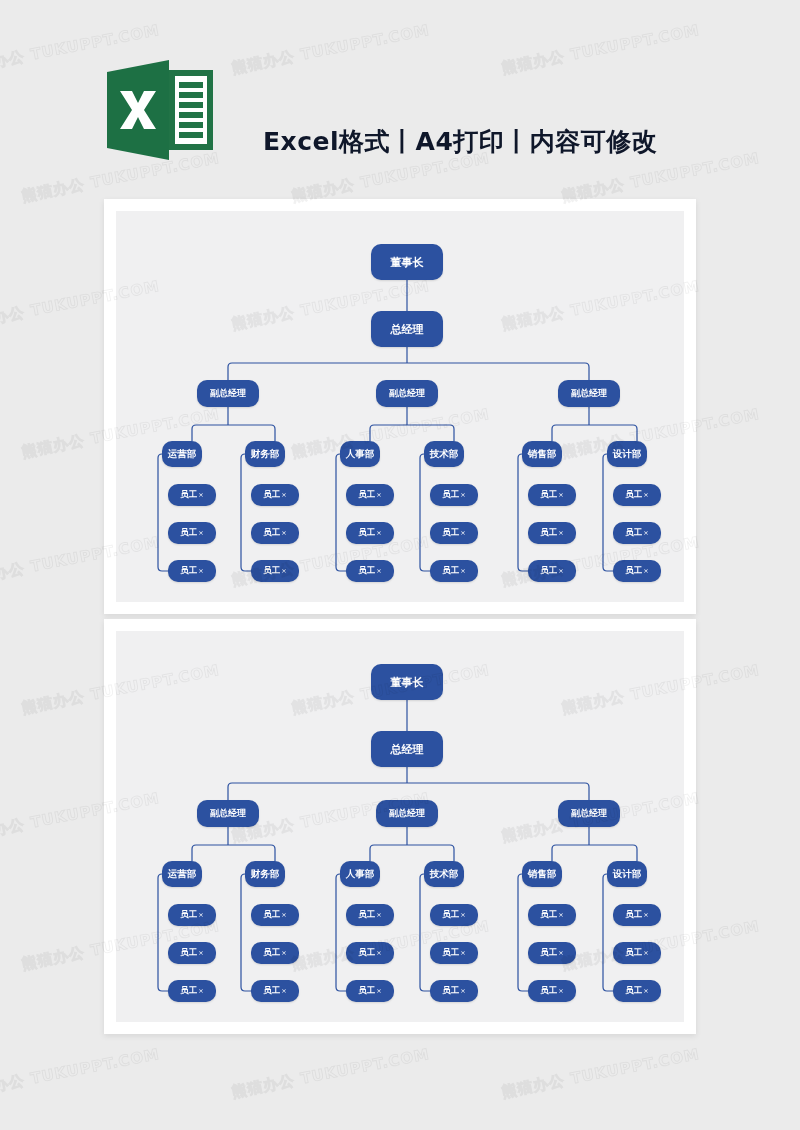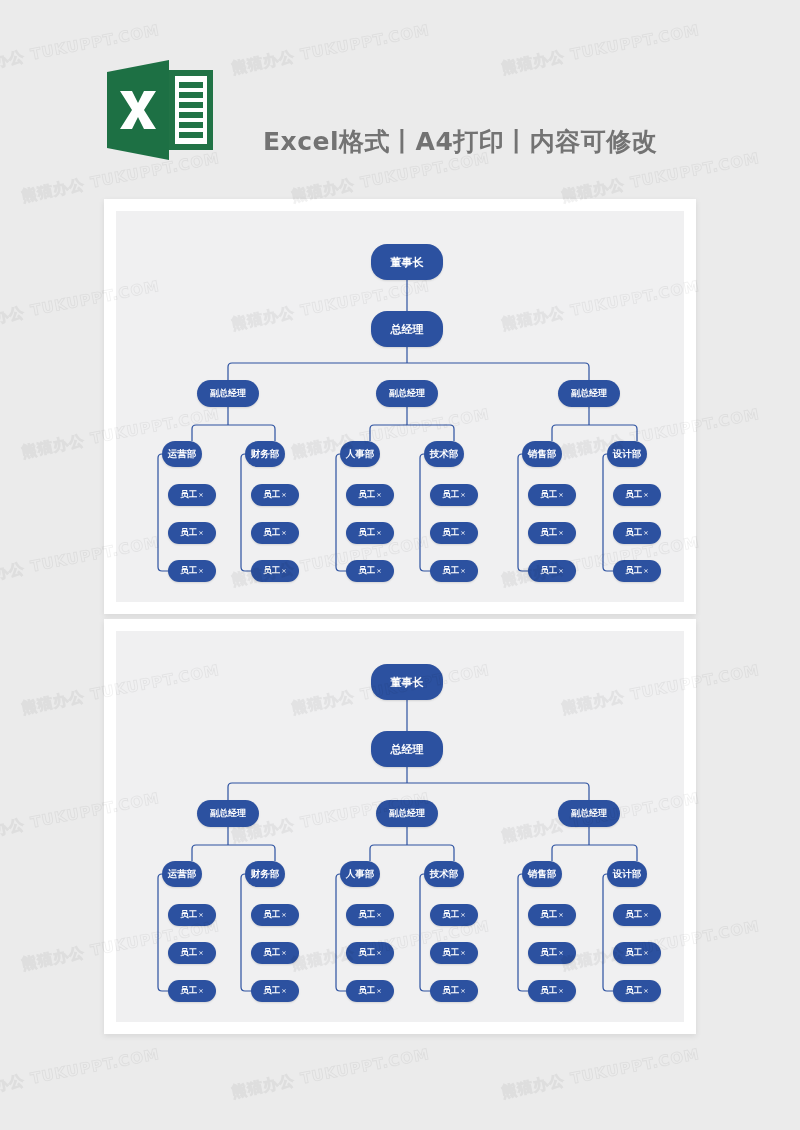--- a/index.html
+++ b/index.html
@@ -39,21 +39,21 @@
     position:absolute;left:262px;top:56px;
     font-size:54px;line-height:60px;font-weight:700;
     color:#2a8a46;
     font-family:"DejaVu Sans","Liberation Sans",sans-serif;
     letter-spacing:2px;
     white-space:nowrap;
   }
   .subtitle{
     position:absolute;left:263px;top:126px;
     font-size:25px;line-height:32px;font-weight:700;
-    color:#737373;
+    color:#0f172a;
     font-family:"DejaVu Sans","Liberation Sans",sans-serif;
     letter-spacing:0.5px;
     white-space:nowrap;
   }
 
   
   .card{
     position:absolute;left:104px;width:592px;
     background:#ffffff;
     box-shadow:0 2px 6px rgba(0,0,0,0.09);
@@ -68,21 +68,21 @@
     overflow:hidden;
   }
 
   
   .org{position:absolute;left:0;top:0;width:568px;height:391px;}
   .org svg{position:absolute;left:0;top:0;}
 
   .node{
     position:absolute;
     background:#2c51a0;
-    border-radius:16px;
+    border-radius:10px;
     color:#ffffff;
     display:flex;align-items:center;justify-content:center;
     font-family:"DejaVu Sans","Liberation Sans",sans-serif;
     font-weight:700;
     box-sizing:border-box;
     z-index:2;
     box-shadow:0 1px 2px rgba(0,0,0,0.12);
   }
   .n-top{width:72px;height:36px;font-size:11px;}
   .n-vgm{width:62px;height:27px;font-size:9px;}

